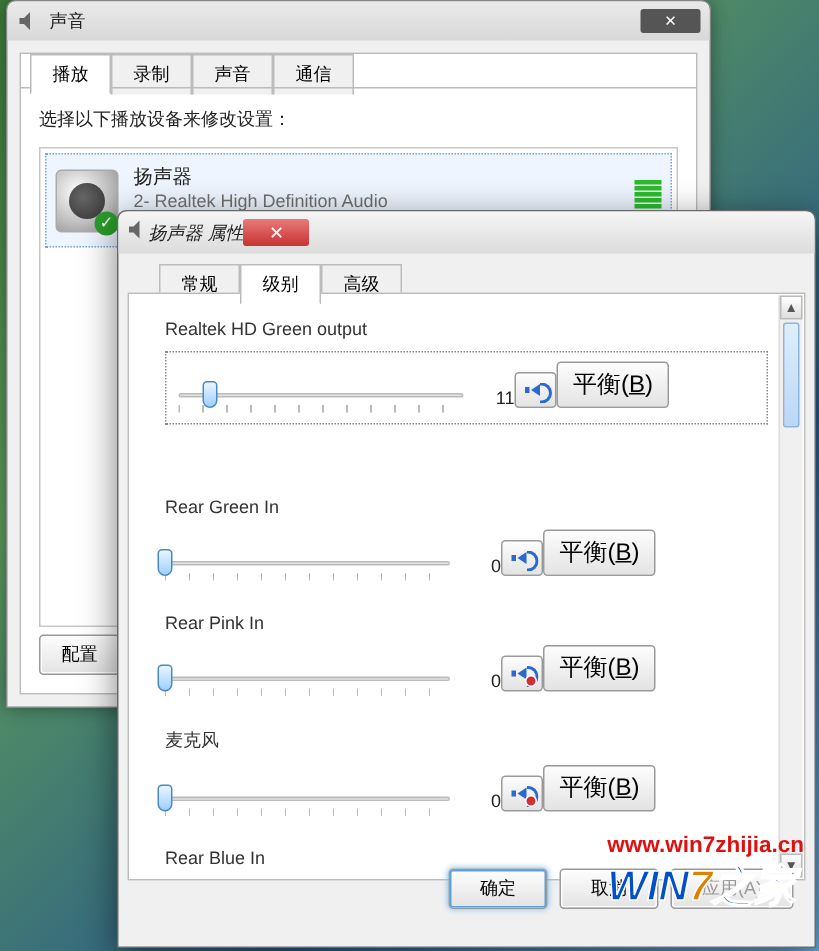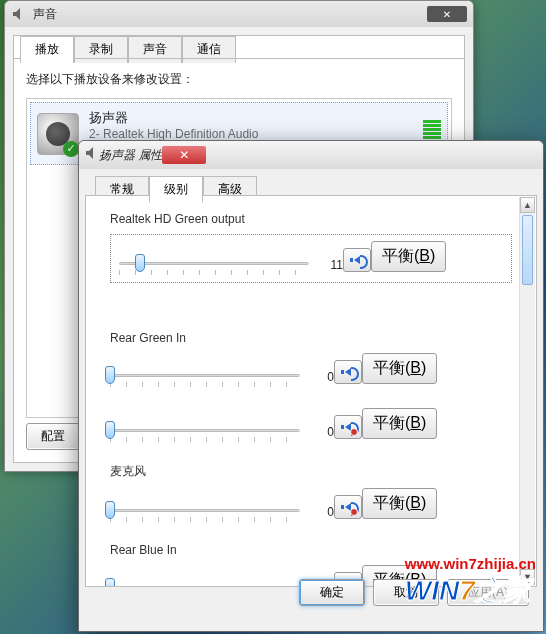--- a/index.html
+++ b/index.html
@@ -45,21 +45,21 @@
   background:#f0f0f0; border:1px solid #6a6a6a;
   box-shadow:0 6px 24px rgba(0,0,0,.5);
   border-radius: 6px 6px 0 0;
   display:flex; flex-direction:column;
 }
 .ptitlebar { height:28px; display:flex; align-items:center; padding:0 6px; background:linear-gradient(#f5f5f5,#dcdcdc); border-radius:6px 6px 0 0; }
 .ptitlebar .ttext { font-size:12px; color:#222;font-style:italic; }
 .closebtn { width:44px; height:18px; border-radius:2px; background:linear-gradient(#e97a7a,#c83232); color:#fff; font-size:12px; display:flex; align-items:center; justify-content:center; }
 
 .prop-outer { flex:1; position:relative; margin:6px; }
-.prop-tabs { display:flex; margin-left:10px; }
+.prop-tabs { display:flex; margin-left:21px; }
 .prop-body { position:absolute; left:0; right:0; top:20px; bottom:38px; background:#fff; border:1px solid #bcbcbc; padding:16px 24px 10px 24px; overflow:hidden; }
 .vscroll { position:absolute; right:1px; top:1px; bottom:1px; width:16px; background:#f0f0f0; border-left:1px solid #ddd; }
 .vscroll .up, .vscroll .dn { height:16px; display:flex; align-items:center; justify-content:center; font-size:9px; color:#555; background:linear-gradient(#fff,#ddd); border:1px solid #bbb; }
 .vscroll .up{ position:absolute; left:0; right:0; top:0;} .vscroll .dn{position:absolute; left:0; right:0; bottom:0;}
 .vscroll .thumb { position:absolute; left:2px; right:2px; top:18px; height:70px; background:linear-gradient(#dfeffd,#b9d7f5); border:1px solid #8cb4e0; border-radius:2px; }
 
 .sgroup { margin-bottom:24px; }
 .sgroup.main { margin-bottom:48px; }
 .slabel { font-size:12px; color:#333; margin-bottom:8px; }
 .srow { display:flex; align-items:flex-end; gap:0; }
@@ -191,20 +191,21 @@
                 <div class="thumb2" style="left: 0%;"></div>
               </div>
               <div class="val">0</div>
               <div class="iconbtn">
                 <span class="spk"></span>
               </div>
               <div class="balbtn">平衡(<u>B</u>)</div>
             </div>
           </div>
           <div class="sgroup">
+            <div class="slabel">Rear Pink In</div>
             <div class="srow">
               <div class="track">
                 <div class="rail"></div>
                 <div class="ticks"></div>
                 <div class="thumb2" style="left: 0%;"></div>
               </div>
               <div class="val">0</div>
               <div class="iconbtn">
                 <span class="spk"></span>
                 <span class="mutemark"></span>

